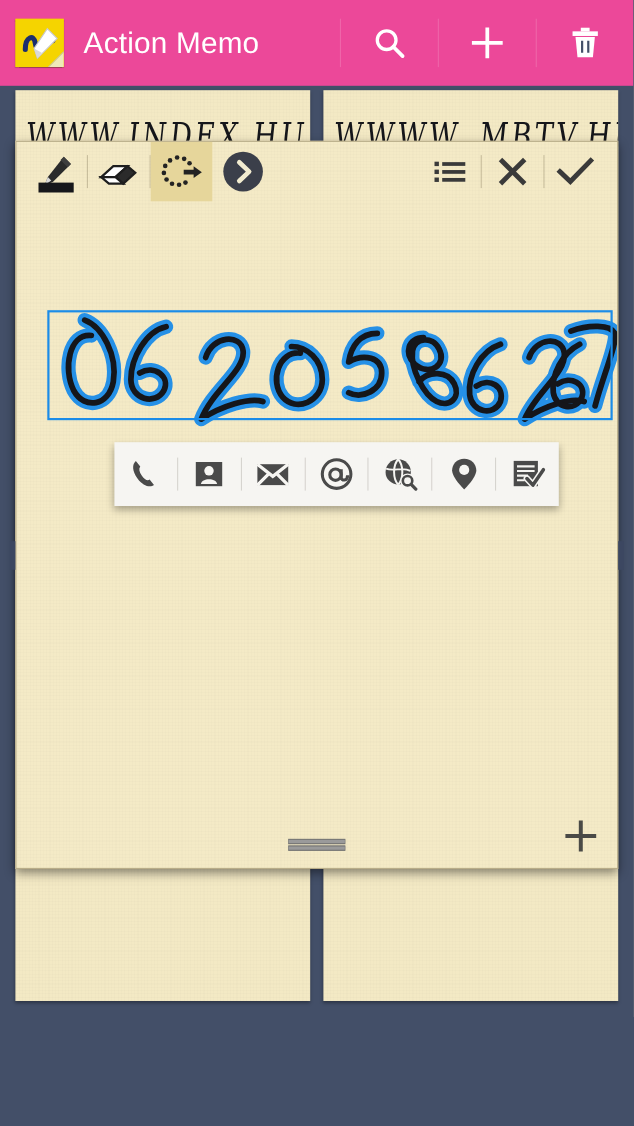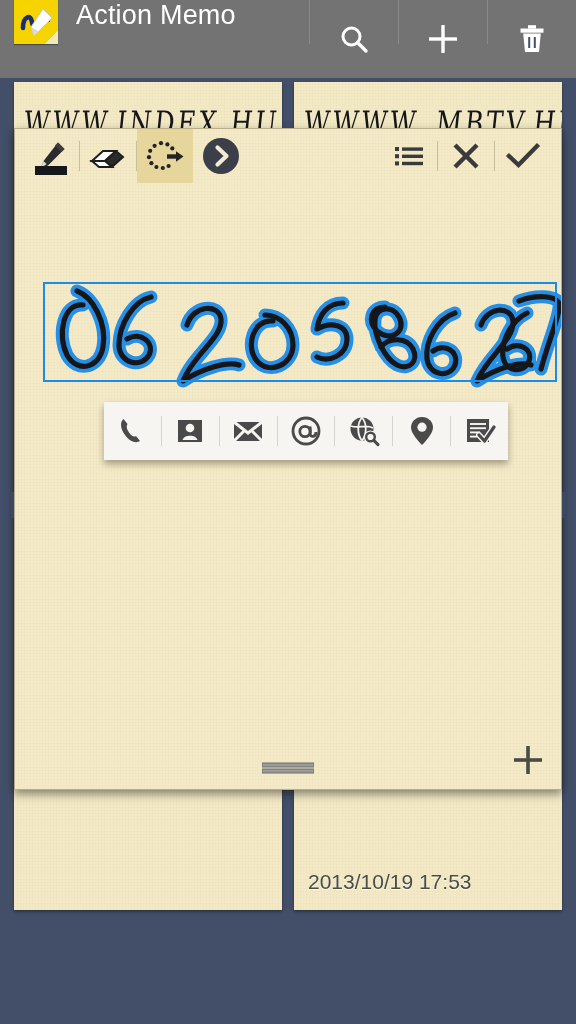--- a/index.html
+++ b/index.html
@@ -22,22 +22,23 @@
     inset: 0;
     background: #434f68;
     overflow: hidden;
   }
 
   
   #header {
     position: absolute;
     left: 0; top: 0;
     width: 576px; height: 78px;
-    background: #737373;
+    background: #ec4899;
     display: flex;
+    align-items: center;
   }
   #app-icon {
     width: 44px; height: 44px;
     margin-left: 14px;
     background: #f5d400;
     position: relative;
     flex: 0 0 auto;
     box-shadow: 0 1px 1px rgba(0,0,0,.35);
   }
   #app-icon svg { position: absolute; left: 0; top: 0; }
@@ -210,21 +211,20 @@
 <body>
 
 <div id="app">
 
   <div class="memo-card" style="left:14px; top:82px; width:268px; height:828px;">
     <div class="memo-ink">WWW.INDEX.HU</div>
   </div>
 
   <div class="memo-card" style="left:294px; top:82px; width:268px; height:828px;">
     <div class="memo-ink">WWWW. MBTV.HU</div>
-    <div class="memo-date">2013/10/19 17:53</div>
   </div>
 
   <div id="header">
 
     <div id="app-icon">
       <svg class="ico" width="44" height="44" viewBox="0 0 44 44">
         <rect x="0" y="0" width="44" height="44" fill="#f5d400"></rect>
         <path d="M9 28 C9 16, 17 14, 18 22 C19 30, 25 30, 26 20 C27 12, 33 13, 34 20" fill="none" stroke="#1b2f6e" stroke-width="4.6" stroke-linecap="round"></path>
         <path d="M29 9 L38 18 L20 36 L17 27 Z" fill="#ffffff" stroke="#c9c9c9" stroke-width="1"></path>
         <path d="M17 27 L20 36 L24 31 Z" fill="#d9d9d9"></path>

